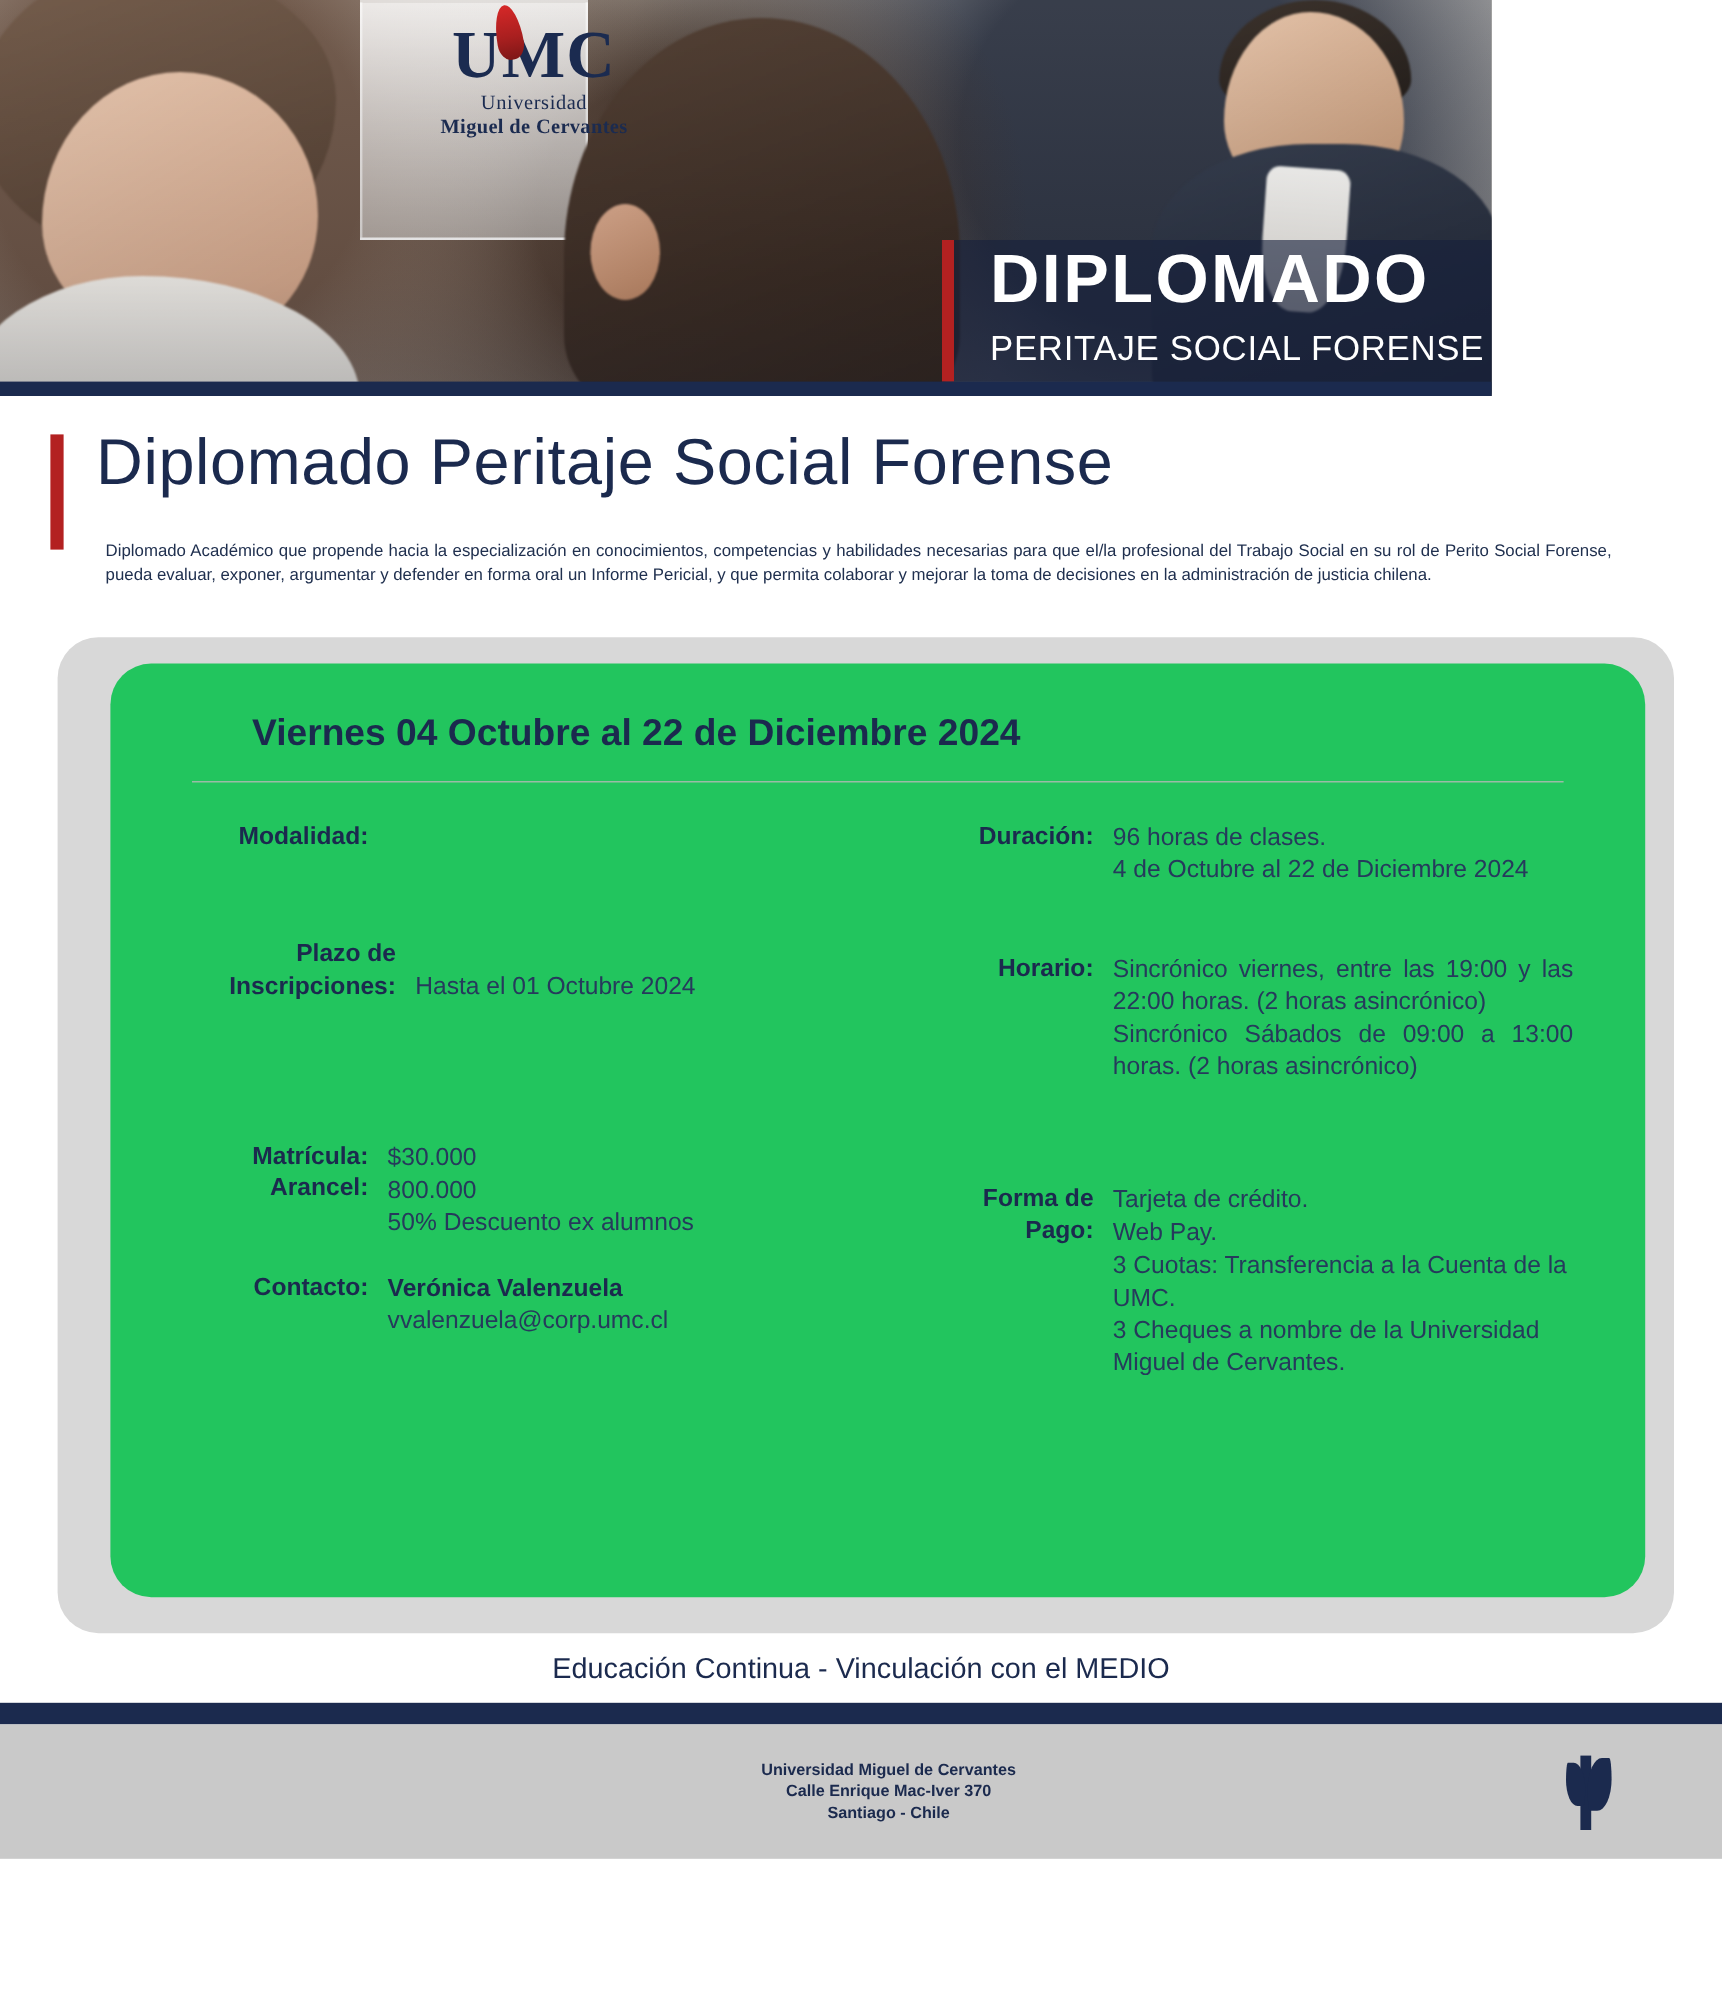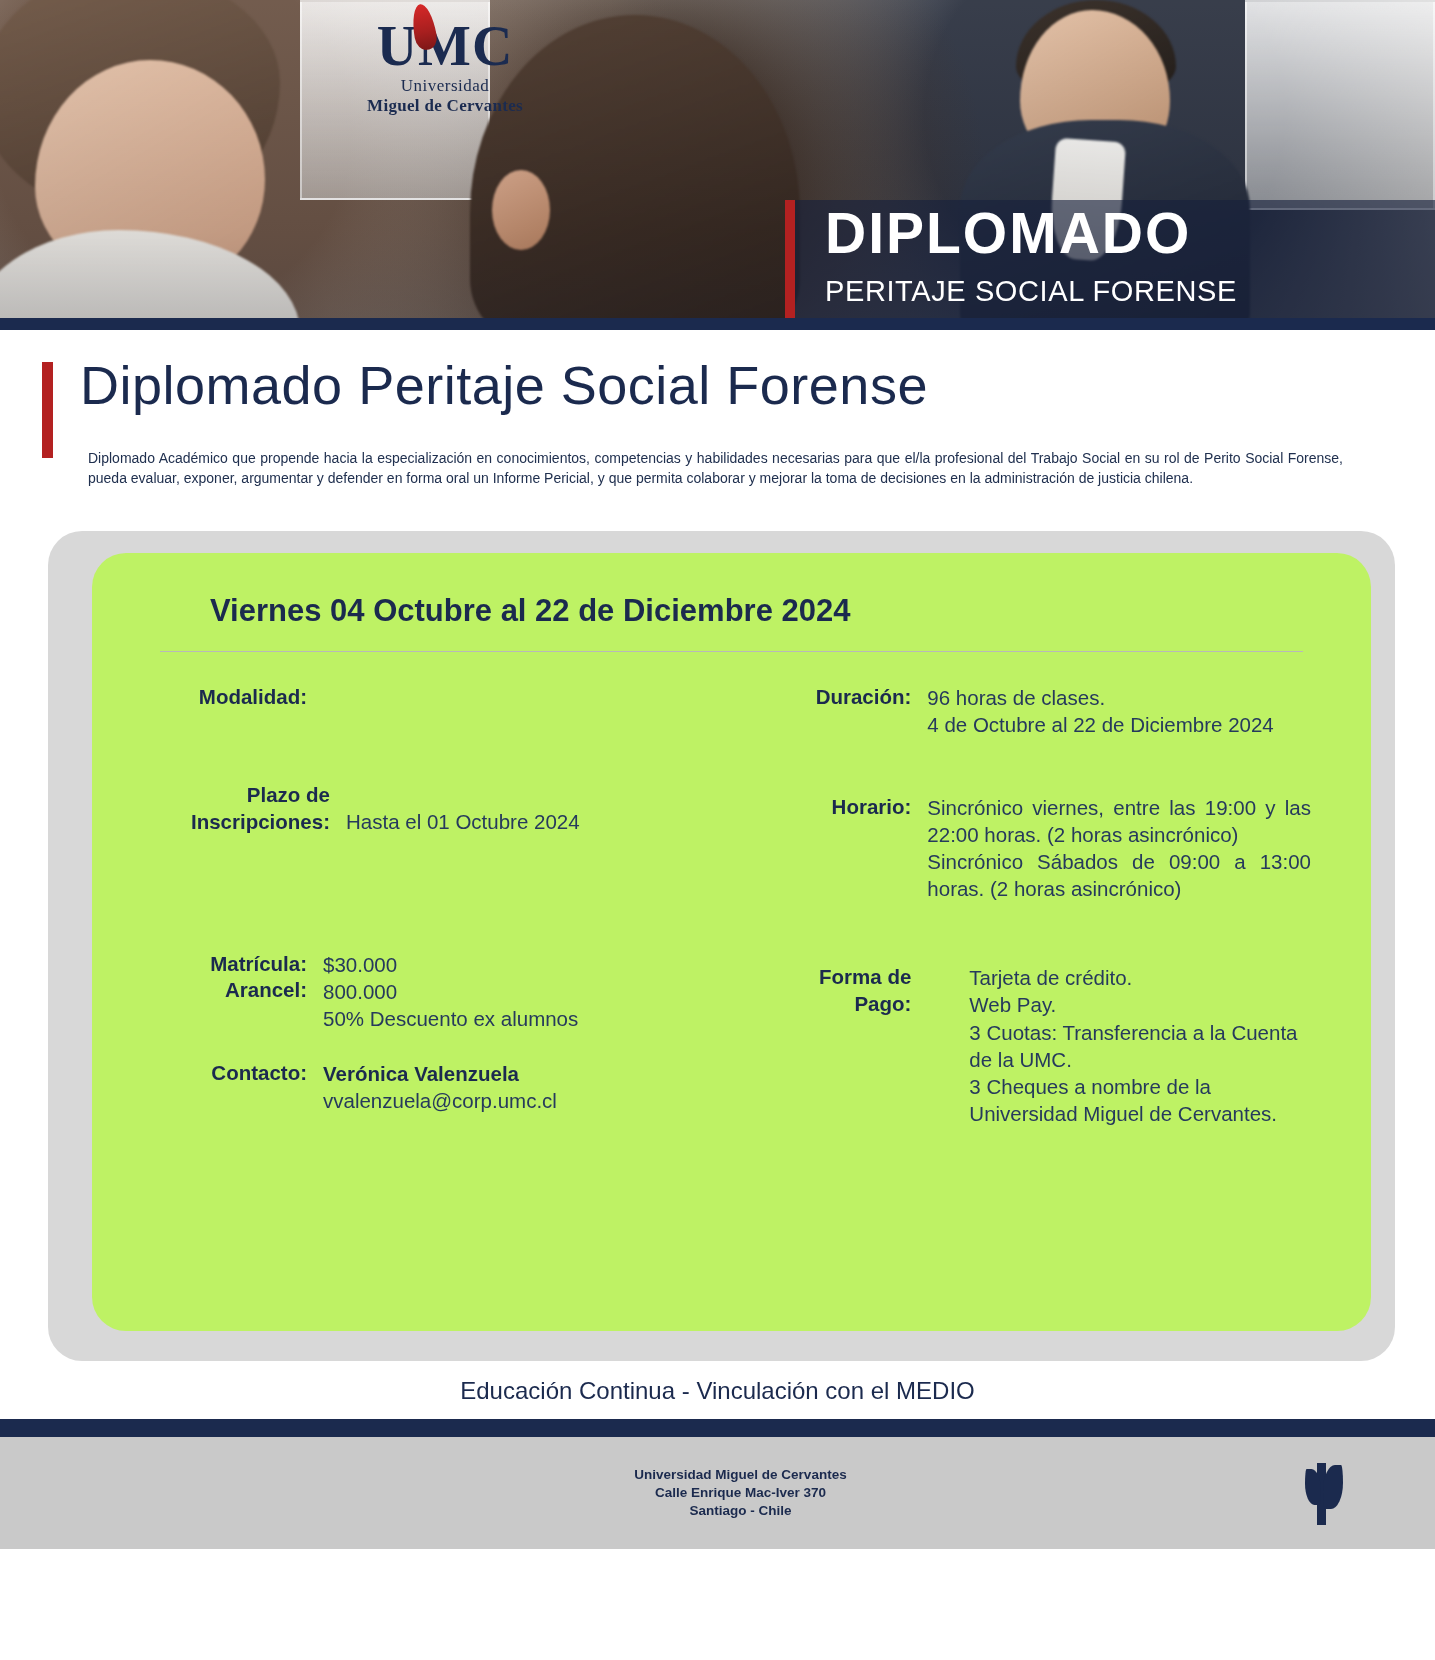--- a/index.html
+++ b/index.html
@@ -13,21 +13,21 @@
     position: relative;
     width: 1435px;
     height: 1660px;
     overflow: hidden;
     background: #ffffff;
   }
 
   
   .hero {
     position: relative;
-    width: 1435px;
+    width: 1243px;
     height: 330px;
     overflow: hidden;
     background: #6b6a68;
   }
   .hero-photo {
     position: absolute;
     inset: 0;
     background:
       radial-gradient(circle at 12% 40%, #6a5243 0%, #6a5243 14%, rgba(106,82,67,0) 40%),
       radial-gradient(circle at 45% 55%, #3a2b22 0%, #3a2b22 16%, rgba(58,43,34,0) 42%),
@@ -186,21 +186,21 @@
   
   .card-outer {
     position: relative;
     margin: 42px 40px 0 48px;
     background: #d8d8d8;
     border-radius: 34px;
     padding: 22px 24px 30px 44px;
     height: 830px;
   }
   .card-inner {
-    background: #bef264;
+    background: #22c55e;
     border-radius: 34px;
     height: 100%;
     padding: 40px 60px 20px 60px;
   }
   .card-date {
     font-size: 31px;
     font-weight: 700;
     color: #1b2a4e;
     text-align: left;
     padding-left: 58px;
@@ -249,21 +249,21 @@
   .l-dur    { width: 150px; }
   .l-hor    { width: 150px; }
   .l-pago   { width: 150px; }
 
   .row-mod   { margin-top: 4px; }
   .row-plazo { margin-top: 72px; }
   .row-matric{ margin-top: 116px; }
   .row-cons  { margin-top: 22px; }
   .row-cont  { margin-top: 26px; }
   .row-hor   { margin-top: 56px; }
-  .row-pago  { margin-top: 62px; gap: 42px; }
+  .row-pago  { margin-top: 84px; }
 
   
   .edu-line {
     text-align: center;
     font-size: 24px;
     color: #1b2a4e;
     margin-top: 16px;
   }
   .footer-stripe {
     margin-top: 14px;

